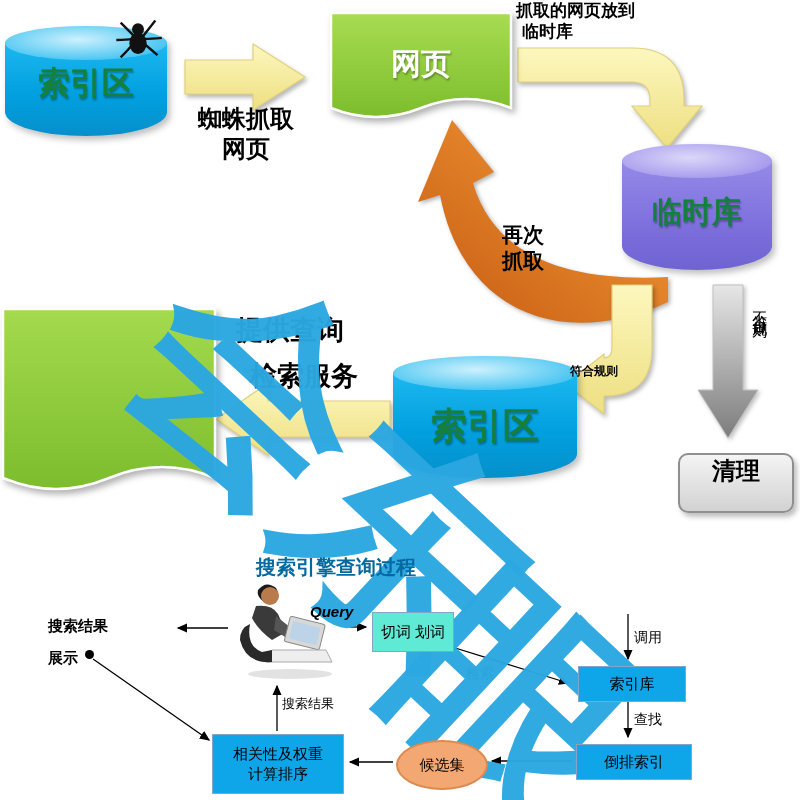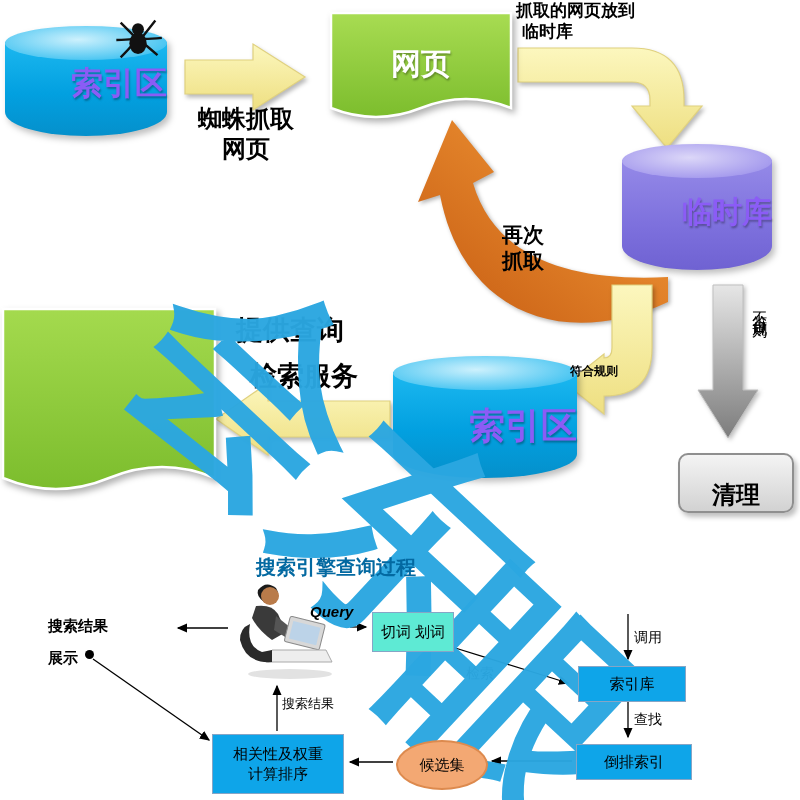--- a/index.html
+++ b/index.html
@@ -8,37 +8,37 @@
   .abs{position:absolute;}
   
   .cyl{position:absolute;z-index:12;filter:drop-shadow(3px 4px 3px rgba(0,0,0,.25));}
   .cyl .body{position:absolute;left:0;right:0;top:16px;bottom:0;
              border-bottom-left-radius:50% 24px;border-bottom-right-radius:50% 24px;}
   .cyl .cap{position:absolute;left:0;right:0;top:0;height:34px;border-radius:50%;}
   .cyl.blue .body{background:linear-gradient(180deg,#1cb8f0,#02a0e0 55%,#0590cb);}
   .cyl.blue .cap{background:radial-gradient(ellipse at 45% 40%,#cdf1fd,#4fc7f2 70%,#19abe7);}
   .cyl.purple .body{background:linear-gradient(180deg,#958ae8,#7d70dd 60%,#6f62d2);}
   .cyl.purple .cap{background:radial-gradient(ellipse at 45% 40%,#dcd7f8,#a89eee 70%,#8d80e4);}
-  .cyl-label{position:absolute;left:0;right:0;text-align:right;color:#8b5cf6;font-weight:bold;
+  .cyl-label{position:absolute;left:0;right:0;text-align:center;color:#15803d;font-weight:bold;
              text-shadow:1px 2px 2px rgba(0,0,0,.3);z-index:14;}
   
   .docsvg{position:absolute;z-index:11;filter:drop-shadow(3px 4px 3px rgba(0,0,0,.3));}
   .doc-label{position:absolute;text-align:center;color:#fff;font-weight:bold;z-index:14;
              text-shadow:1px 2px 2px rgba(0,0,0,.3);}
   
   #top-arrows{position:absolute;left:0;top:0;z-index:8;}
   .yarr{fill:url(#yg);stroke:#e0d17f;stroke-width:1.2;filter:drop-shadow(2px 3px 2px rgba(0,0,0,.28));}
   .oarr{fill:url(#og);filter:drop-shadow(2px 2px 2px rgba(0,0,0,.3));}
   .garr{fill:url(#gg);stroke:#bfbfbf;stroke-width:1;filter:drop-shadow(2px 2px 2px rgba(0,0,0,.25));}
   
   .lbl{position:absolute;color:#000;font-weight:bold;z-index:14;line-height:1.25;}
   .vtext{writing-mode:vertical-rl;letter-spacing:3px;}
   
   .cleanbox{position:absolute;z-index:12;border:2px solid #8f8f8f;border-radius:10px;
-            background:linear-gradient(180deg,#f4f4f4,#d2d2d2);display:flex;align-items:flex-end;
+            background:linear-gradient(180deg,#f4f4f4,#d2d2d2);display:flex;align-items:flex-start;
             justify-content:center;font-size:24px;font-weight:bold;color:#000;
             box-shadow:3px 4px 5px rgba(0,0,0,.25);}
   
   .wm{position:absolute;z-index:40;font-weight:bold;font-size:225px;line-height:1;
       color:#2BA7E1;opacity:.97;transform:translate(-50%,-50%) rotate(43deg);
       pointer-events:none;user-select:none;}
   
   #bottom-connectors{position:absolute;left:0;top:0;z-index:30;}
   .fbox{position:absolute;z-index:60;background:#0ea5e9;border:1px solid #86a5c6;
         display:flex;flex-direction:column;align-items:center;justify-content:center;

